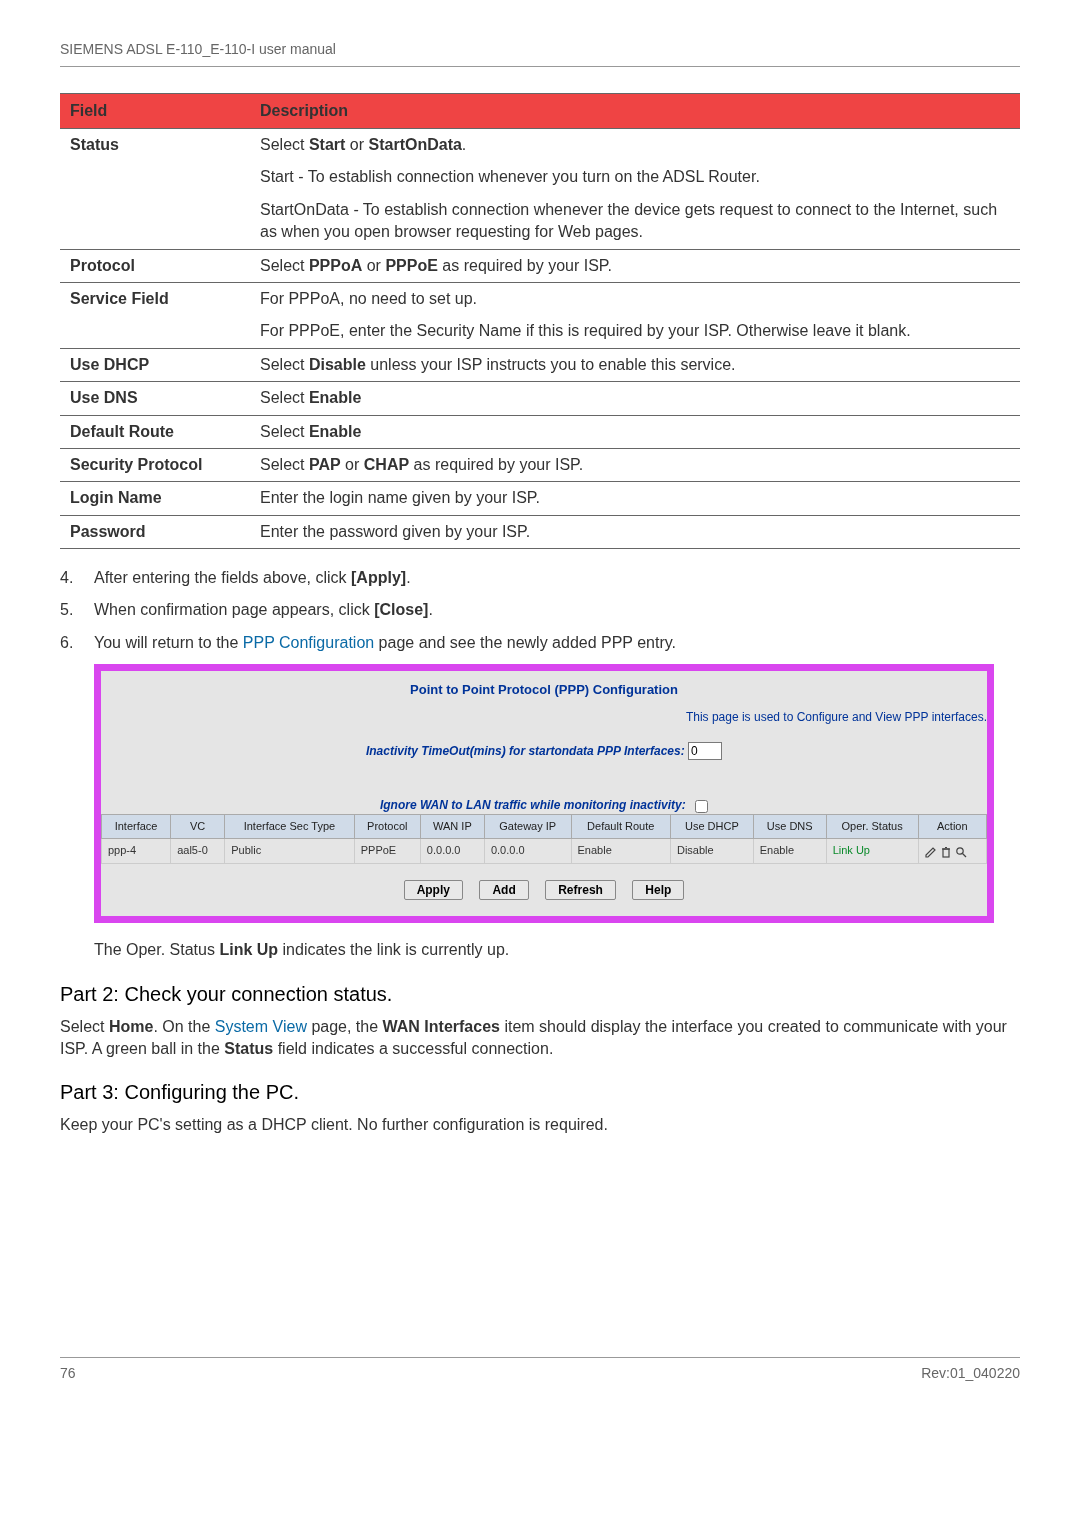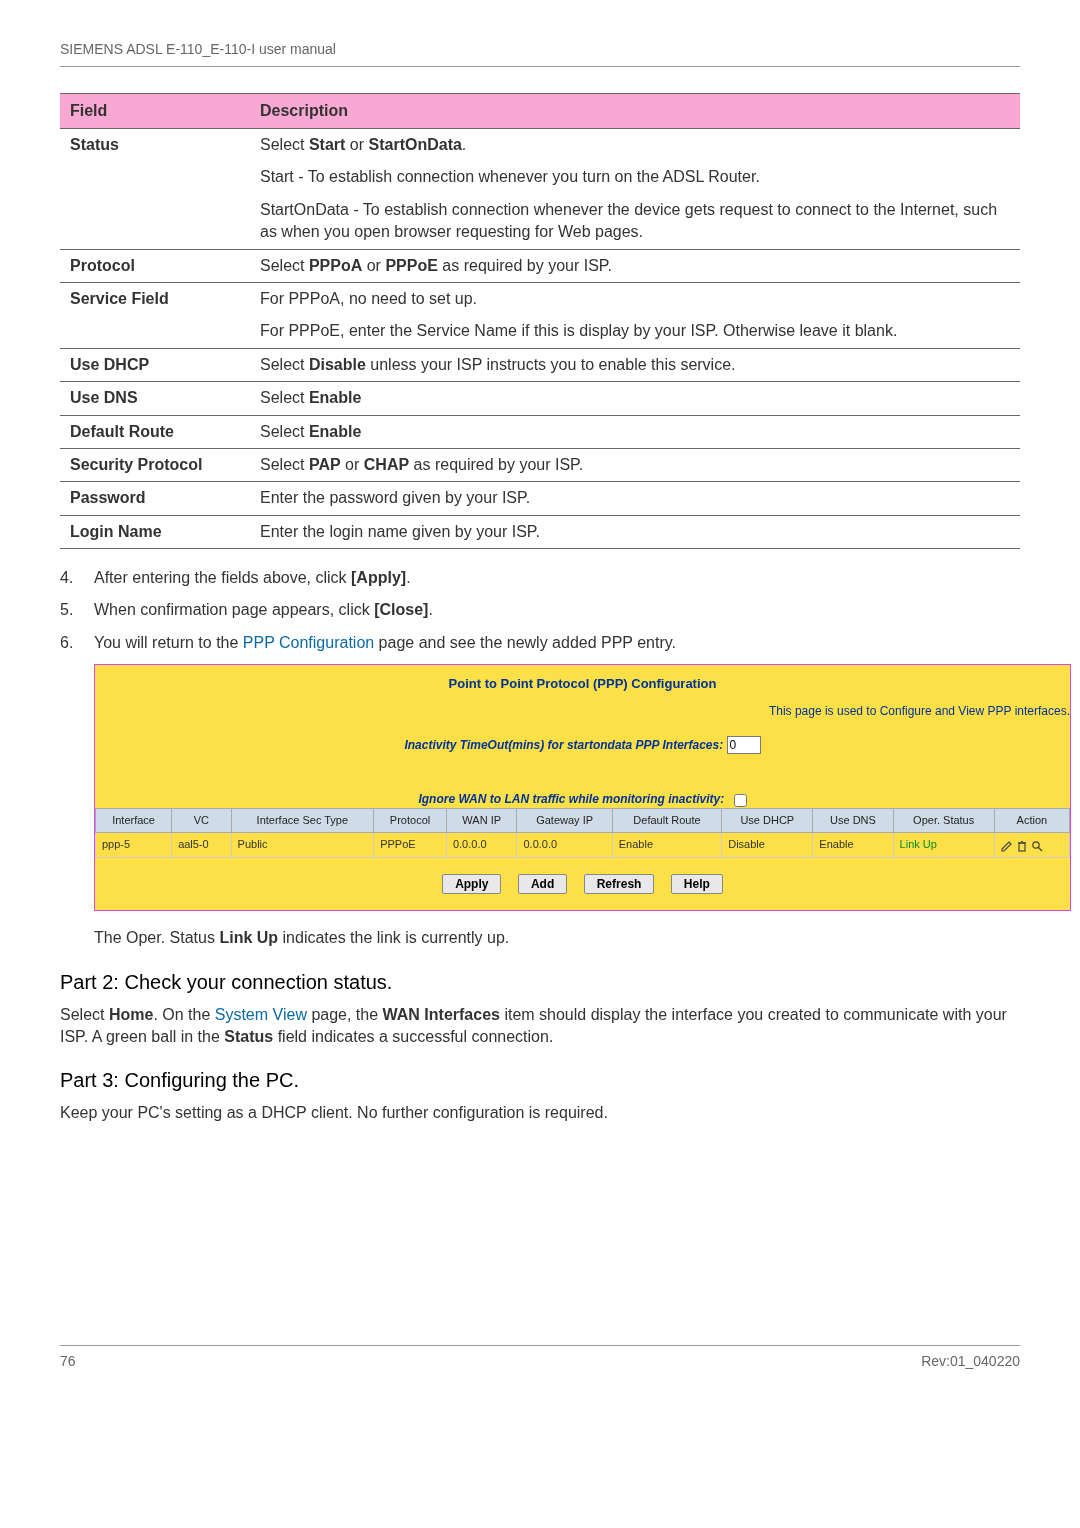--- a/index.html
+++ b/index.html
@@ -26,21 +26,21 @@
     width: 100%;
     border-collapse: collapse;
     margin-bottom: 18px;
     table-layout: fixed;
     font-size: 16px;
   }
   .fields-table col.c1 { width: 190px; }
   .fields-table th {
     text-align: left;
     font-weight: 700;
-    background: #f9a8d4;
+    background: #ef4444;
     padding: 6px 10px;
     border-top: 1px solid #666;
     border-bottom: 1px solid #666;
   }
   .fields-table td {
     vertical-align: top;
     padding: 5px 10px 5px 10px;
   }
   .fields-table tr.row-top td {
     border-top: 1px solid #666;
@@ -63,24 +63,24 @@
     margin-bottom: 10px;
   }
   ol.steps li::before {
     content: counter(step) ".";
     position: absolute;
     left: 0;
     top: 0;
   }
   .link-text { color: #0a6aa6; }
   .config-panel {
-    border: 1px solid #d946ef;
+    border: 7px solid #d946ef;
     margin: 8px 0 16px 34px;
-    width: 977px;
-    background: #fde047;
+    width: 900px;
+    background: #e5e5e5;
     font-family: Verdana, Arial, sans-serif;
   }
   .config-title {
     text-align: center;
     font-weight: 700;
     color: #003399;
     padding: 10px 0 4px 0;
     font-size: 13px;
   }
   .config-sub {
@@ -221,45 +221,45 @@
       <tr class="row-top">
         <td class="field-label">Protocol</td>
         <td>Select <b>PPPoA</b> or <b>PPPoE</b> as required by your ISP.</td>
       </tr>
       <tr class="row-top">
         <td class="field-label">Service Field</td>
         <td>For PPPoA, no need to set up.</td>
       </tr>
       <tr>
         <td class="field-label"></td>
-        <td>For PPPoE, enter the Service Name if this is display by your ISP. Otherwise leave it blank.</td>
+        <td>For PPPoE, enter the Security Name if this is required by your ISP. Otherwise leave it blank.</td>
       </tr>
       <tr class="row-top">
         <td class="field-label">Use DHCP</td>
         <td>Select <b>Disable</b> unless your ISP instructs you to enable this service.</td>
       </tr>
       <tr class="row-top">
         <td class="field-label">Use DNS</td>
         <td>Select <b>Enable</b></td>
       </tr>
       <tr class="row-top">
         <td class="field-label">Default Route</td>
         <td>Select <b>Enable</b></td>
       </tr>
       <tr class="row-top">
         <td class="field-label">Security Protocol</td>
         <td>Select <b>PAP</b> or <b>CHAP</b> as required by your ISP.</td>
       </tr>
       <tr class="row-top">
+        <td class="field-label">Login Name</td>
+        <td>Enter the login name given by your ISP.</td>
+      </tr>
+      <tr class="row-top">
         <td class="field-label">Password</td>
         <td>Enter the password given by your ISP.</td>
-      </tr>
-      <tr class="row-top">
-        <td class="field-label">Login Name</td>
-        <td>Enter the login name given by your ISP.</td>
       </tr>
     </tbody>
 </table>
 
 <ol class="steps">
   <li>
     <span>After entering the fields above, click </span><b>[Apply]</b><span>.</span>
   </li>
   <li>
     <span>When confirmation page appears, click </span><b>[Close]</b><span>.</span>
@@ -291,21 +291,21 @@
           <th>Gateway IP</th>
           <th>Default Route</th>
           <th>Use DHCP</th>
           <th>Use DNS</th>
           <th>Oper. Status</th>
           <th>Action</th>
         </tr>
       </thead>
     <tbody>
       <tr>
-        <td>ppp-5</td>
+        <td>ppp-4</td>
         <td>aal5-0</td>
         <td>Public</td>
         <td>PPPoE</td>
         <td>0.0.0.0</td>
         <td>0.0.0.0</td>
         <td>Enable</td>
         <td>Disable</td>
         <td>Enable</td>
         <td class="linkup">Link Up</td>
         <td class="action-icons">

